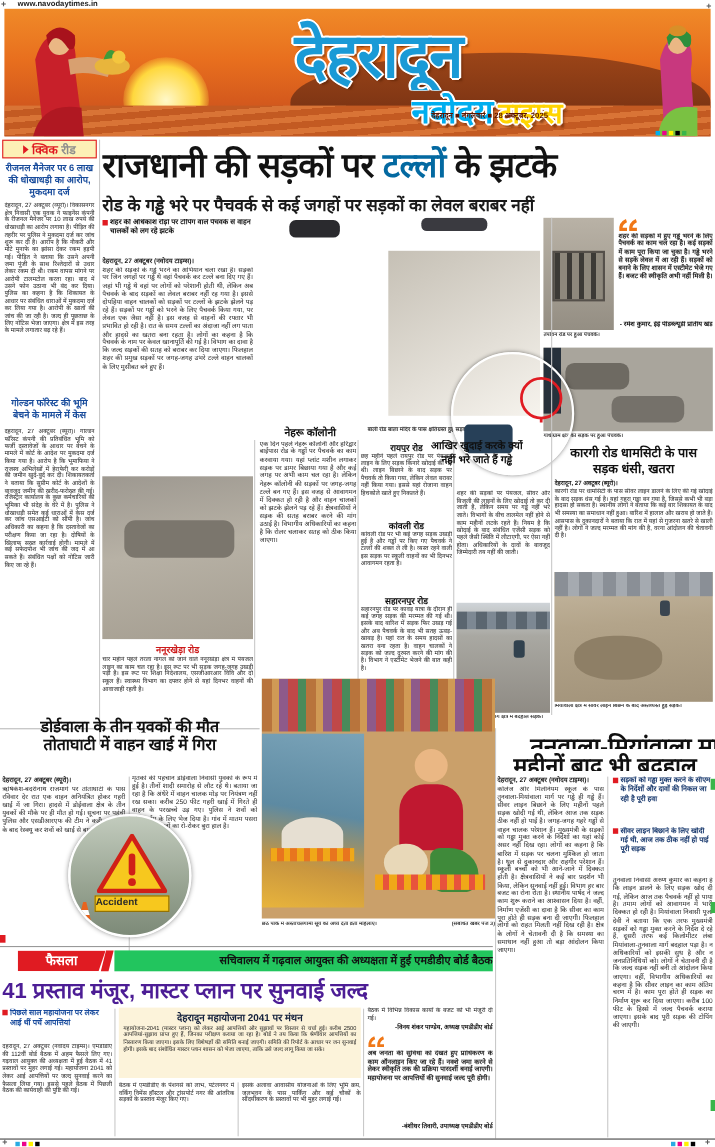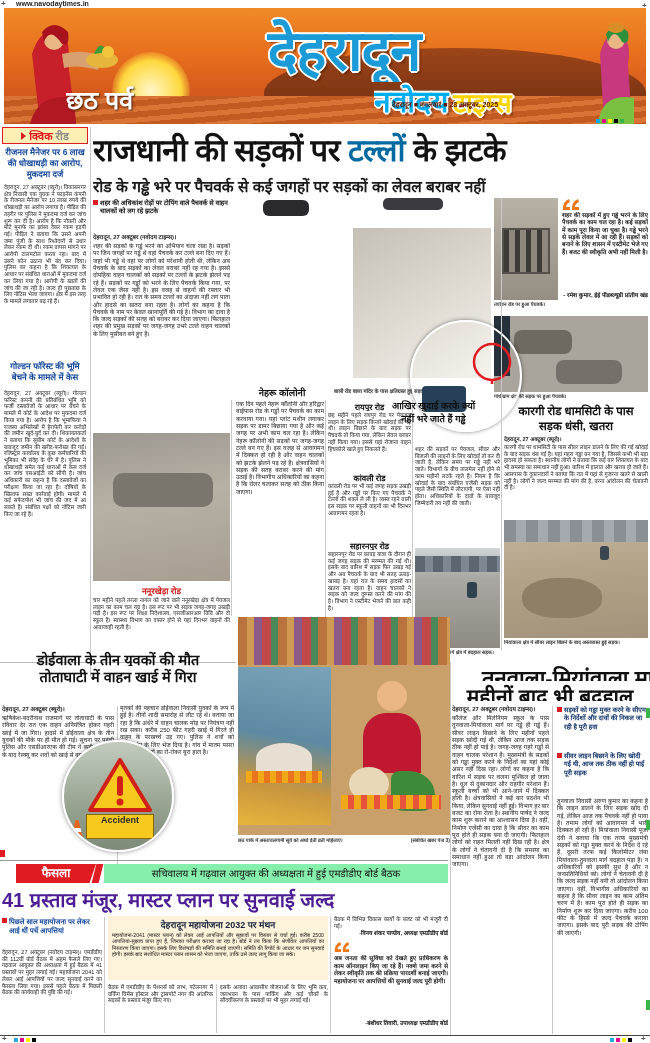--- a/index.html
+++ b/index.html
@@ -48,21 +48,20 @@
     <circle cx="30" cy="28" r="9" fill="#eab784"></circle>
     <path d="M20 22 Q30 8 42 20 Q44 34 36 30 Q28 14 22 30 Z" fill="#2e8f3c"></path>
     <ellipse cx="30" cy="16" rx="8" ry="5" fill="#d88f28"></ellipse>
     <path d="M12 112 Q16 80 48 86 L48 112 Z" fill="#7ac142"></path>
   </svg>
   <div class="abs stroke-w" style="left:150px;top:2px;width:380px;height:72px;font-size:56px;font-weight:800;color:#1a9ad6;text-align:center;letter-spacing:-1px">देहरादून</div>
   <div class="abs" style="left:370px;top:72px;width:240px;height:38px;white-space:nowrap">
     <span class="stroke-w" style="font-size:30px;font-weight:800;color:#00aeef">नवोदय</span>
     <span class="stroke-w" style="font-size:26px;font-weight:800;color:#ffd400">टाइम्स</span>
   </div>
-  <div class="abs" style="left:62px;top:74px;width:160px;height:30px;font-size:25px;font-weight:800;color:#fff;text-shadow:1px 1px 2px #4a1c00">छठ पर्व</div>
   <div class="abs" style="left:388px;top:92px;width:200px;height:10px;font-size:7px;font-weight:bold;color:#5b1400">देहरादून ■ मंगलवार ■ 28 अक्टूबर, 2025</div>
 </div>
 <div class="mark" style="left:596px;top:119px;background:#00aeef"></div>
 <div class="mark" style="left:602px;top:119px;background:#ec008c"></div>
 <div class="mark" style="left:608px;top:119px;background:#fff200"></div>
 <div class="mark" style="left:614px;top:119px;background:#000"></div>
 <div class="mark" style="left:620px;top:119px;background:#39b54a"></div>
 
 <div class="abs" style="left:2px;top:127px;width:86px;height:17px;background:#fdf0b6;border:1px solid #e01b22;display:flex;align-items:center;justify-content:center;gap:3px">
   <span style="width:0;height:0;border-left:5px solid #e01b22;border-top:4px solid transparent;border-bottom:4px solid transparent"></span>
@@ -167,21 +166,21 @@
 <div class="abs byline" style="left:2px;top:705px;width:112px;height:9px">देहरादून, 27 अक्टूबर (ब्यूरो)।</div>
 <div class="abs b6" style="left:2px;top:715px;width:112px;height:160px">ऋषिकेश-बदरीनाथ राजमार्ग पर तोताघाटी के पास रविवार देर रात एक वाहन अनियंत्रित होकर गहरी खाई में जा गिरा। हादसे में डोईवाला क्षेत्र के तीन युवकों की मौके पर ही मौत हो गई। सूचना पर पहुंची पुलिस और एसडीआरएफ की टीम ने कड़ी मशक्कत के बाद रेस्क्यू कर शवों को खाई से बाहर निकाला।</div>
 <div class="abs b6" style="left:120px;top:705px;width:114px;height:170px">मृतकों की पहचान डोईवाला निवासी युवकों के रूप में हुई है। तीनों शादी समारोह से लौट रहे थे। बताया जा रहा है कि अंधेरे में वाहन चालक मोड़ पर नियंत्रण नहीं रख सका। करीब 250 फीट गहरी खाई में गिरते ही वाहन के परखच्चे उड़ गए। पुलिस ने शवों को पोस्टमार्टम के लिए भेज दिया है। गांव में मातम पसरा हुआ है। परिजनों का रो-रोकर बुरा हाल है।</div>
 <div class="vline" style="left:117px;top:706px;height:168px"></div>
 <div class="ph" style="left:62px;top:740px;width:112px;height:112px;border-radius:50%;border:2px solid #fff;box-shadow:0 0 5px rgba(0,0,0,.45);background:linear-gradient(180deg,#c2cbbd 0%,#97a391 60%,#7d8a78 100%)">
   <svg width="64" height="54" viewBox="0 0 64 54" style="position:absolute;left:24px;top:16px">
     <path d="M32 2 L62 52 L2 52 Z" fill="#f7c81e" stroke="#d02018" stroke-width="4" stroke-linejoin="round"></path>
     <rect x="29" y="18" width="6" height="20" rx="3" fill="#d02018"></rect>
     <circle cx="32" cy="44" r="3.5" fill="#d02018"></circle>
   </svg>
-  <div class="abs" style="left:22px;top:72px;width:68px;height:25px;background:#f7c81e;border:1px solid #8a6a00;font-size:9px;font-weight:bold;color:#2b2b2b;text-align:center;line-height:11px">Accident</div>
+  <div class="abs" style="left:22px;top:72px;width:68px;height:15px;background:#f7c81e;border:1px solid #8a6a00;font-size:9px;font-weight:bold;color:#2b2b2b;text-align:left;line-height:11px">Accident</div>
   <div class="abs" style="left:6px;top:78px;width:14px;height:22px;background:linear-gradient(180deg,#e8641e 0 35%,#fff 35% 55%,#e8641e 55%);clip-path:polygon(40% 0,60% 0,100% 100%,0 100%)"></div>
 </div>
 
 <div class="ph" style="left:238px;top:617px;width:212px;height:218px;background:#caa06a">
   <div class="abs" style="left:0;top:0;width:212px;height:48px;background:repeating-linear-gradient(90deg,#b8743c 0 9px,#d09a55 9px 16px,#8e5a8a 16px 24px,#c04848 24px 33px,#4a8a5a 33px 40px)"></div>
   <div class="abs" style="left:0;top:50px;width:93px;height:158px;background:linear-gradient(190deg,#7aa3b8 0%,#5d8aa2 45%,#c9963f 75%,#e8b43c 100%)">
     <div class="abs" style="left:18px;top:76px;width:56px;height:30px;background:#e6dfd2;border-radius:50% 50% 10% 10%"></div>
     <div class="abs" style="left:8px;top:104px;width:76px;height:12px;background:repeating-linear-gradient(90deg,#f0a818 0 6px,#e8751e 6px 12px)"></div>
   </div>
   <div class="abs" style="left:95px;top:50px;width:117px;height:158px;background:linear-gradient(160deg,#b univers 0,#c23b4a 0%,#e8615a 38%,#f3a54a 66%,#7da95c 100%)">
@@ -207,32 +206,32 @@
 </div>
 <div class="abs bullet-row" style="left:557px;top:752px;width:91px;height:40px">
   <span class="redsq"></span>
   <span style="font-size:6.5px;font-weight:bold;line-height:1.3;color:#15366b">सीवर लाइन बिछाने के लिए खोदी गई थी, आज तक ठीक नहीं हो पाई पूरी सड़क</span>
 </div>
 <div class="abs b6" style="left:557px;top:798px;width:91px;height:235px">तुनवाला निवासी अरुण कुमार का कहना है कि लाइन डालने के लिए सड़क खोद दी गई, लेकिन आज तक पैचवर्क नहीं हो पाया है। तमाम लोगों को आवागमन में भारी दिक्कत हो रही है। मियांवाला निवासी पूजा देवी ने बताया कि एक तरफ मुख्यमंत्री सड़कों को गड्ढा मुक्त करने के निर्देश दे रहे हैं, दूसरी तरफ कई किलोमीटर लंबा मियांवाला-तुनवाला मार्ग बदहाल पड़ा है। न अधिकारियों को इसकी सुध है और न जनप्रतिनिधियों को। लोगों ने चेतावनी दी है कि जल्द सड़क नहीं बनी तो आंदोलन किया जाएगा। वहीं, विभागीय अधिकारियों का कहना है कि सीवर लाइन का काम अंतिम चरण में है। काम पूरा होते ही सड़क का निर्माण शुरू कर दिया जाएगा। करीब 100 फीट के हिस्से में जल्द पैचवर्क कराया जाएगा। इसके बाद पूरी सड़क की टोपिंग की जाएगी।</div>
 
 <div class="hline" style="left:0;top:860px;width:448px;background:#999"></div>
 <div class="abs" style="left:16px;top:864px;width:80px;height:19px;background:#e01b22;color:#fff;font-size:12px;font-weight:800;text-align:center;line-height:19px;clip-path:polygon(0 0,100% 0,92% 100%,0 100%)">फैसला</div>
 <div class="abs" style="left:94px;top:864px;width:7px;height:19px;background:#e01b22;transform:skewX(-14deg)"></div>
-<div class="abs" style="left:104px;top:864px;width:344px;height:19px;background:#86efac;font-size:10px;font-weight:normal;color:#111;text-align:center;line-height:19px">सचिवालय में गढ़वाल आयुक्त की अध्यक्षता में हुई एमडीडीए बोर्ड बैठक</div>
+<div class="abs" style="left:104px;top:864px;width:344px;height:19px;background:#22c55e;font-size:10px;font-weight:bold;color:#111;text-align:right;line-height:19px">सचिवालय में गढ़वाल आयुक्त की अध्यक्षता में हुई एमडीडीए बोर्ड बैठक</div>
 <div class="abs" style="left:2px;top:886px;width:446px;height:27px;font-size:20px;font-weight:800;color:#4c1d95;white-space:nowrap">41 प्रस्ताव मंजूर, मास्टर प्लान पर सुनवाई जल्द</div>
 
 <div class="abs bullet-row" style="left:2px;top:917px;width:100px;height:30px">
   <span class="redsq"></span>
   <span style="font-size:7px;font-weight:bold;line-height:1.3;color:#16499c">पिछले साल महायोजना पर लेकर आई थीं पर्चे आपत्तियां</span>
 </div>
 <div class="abs b55" style="left:2px;top:949px;width:100px;height:84px">देहरादून, 27 अक्टूबर (नवोदय टाइम्स)। एमडीडीए की 112वीं बोर्ड बैठक में अहम फैसले लिए गए। गढ़वाल आयुक्त की अध्यक्षता में हुई बैठक में 41 प्रस्तावों पर मुहर लगाई गई। महायोजना 2041 को लेकर आई आपत्तियों पर जल्द सुनवाई करने का फैसला लिया गया। इससे पहले बैठक में पिछली बैठक की कार्यवाही की पुष्टि की गई।</div>
 <div class="vline" style="left:104px;top:917px;height:116px"></div>
 
 <div class="abs" style="left:108px;top:916px;width:220px;height:64px;background:#fcf3da;padding:2px 4px">
-  <div style="font-size:9px;font-weight:800;text-align:center;color:#14213d">देहरादून महायोजना 2032 पर मंथन</div>
+  <div style="font-size:9px;font-weight:800;text-align:center;color:#14213d">देहरादून महायोजना 2041 पर मंथन</div>
   <div style="font-size:5.2px;line-height:1.22;text-align:justify;color:#1c1c1c;margin-top:1px;height:50px;overflow:hidden">महायोजना-2041 (मास्टर प्लान) को लेकर आई आपत्तियों और सुझावों पर विस्तार से चर्चा हुई। करीब 2500 आपत्तियां-सुझाव प्राप्त हुए हैं, जिनका परीक्षण कराया जा रहा है। बोर्ड ने तय किया कि श्रेणीवार आपत्तियों का निस्तारण किया जाएगा। इसके लिए विशेषज्ञों की समिति बनाई जाएगी। समिति की रिपोर्ट के आधार पर जन सुनवाई होगी। इसके बाद संशोधित मास्टर प्लान शासन को भेजा जाएगा, ताकि उसे जल्द लागू किया जा सके।</div>
 </div>
 <div class="abs b55" style="left:108px;top:984px;width:105px;height:49px">बैठक में एमडीडीए के पेंशनर्स को लाभ, पटेलनगर में वर्किंग विमेंस हॉस्टल और ट्रांसपोर्ट नगर की आंतरिक सड़कों के प्रस्ताव मंजूर किए गए।</div>
 <div class="abs b55" style="left:220px;top:984px;width:108px;height:49px">इसके अलावा आवासीय योजनाओं के लिए भूमि क्रय, जलभवन के पास पार्किंग और कई चौकों के सौंदर्यीकरण के प्रस्तावों पर भी मुहर लगाई गई।</div>
 <div class="vline" style="left:216px;top:984px;height:49px"></div>
 <div class="vline" style="left:330px;top:917px;height:116px"></div>
 
 <div class="abs b55" style="left:334px;top:916px;width:114px;height:13px">बैठक में विभिन्न विकास कार्यों के बजट को भी मंजूरी दी गई।</div>
 <div class="abs" style="left:334px;top:929px;width:114px;height:9px;font-size:5.8px;font-weight:bold;text-align:right;color:#111">-विनय शंकर पाण्डेय, अध्यक्ष एमडीडीए बोर्ड</div>
 <svg width="16" height="12" viewBox="0 0 18 13" style="position:absolute;left:334px;top:941px">

